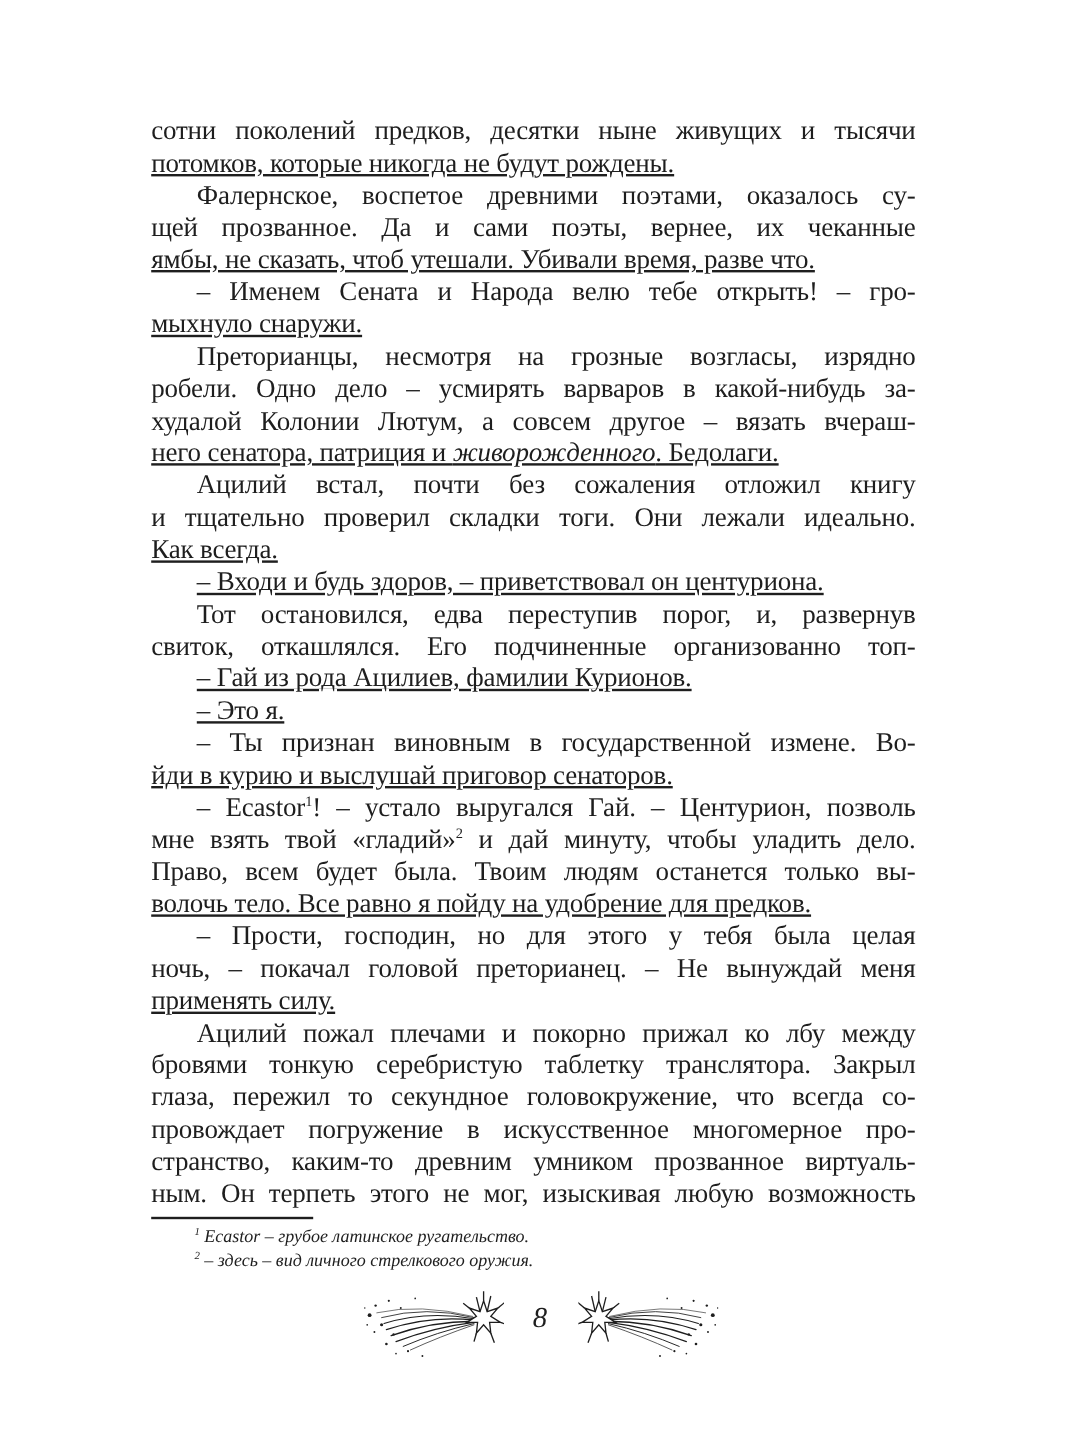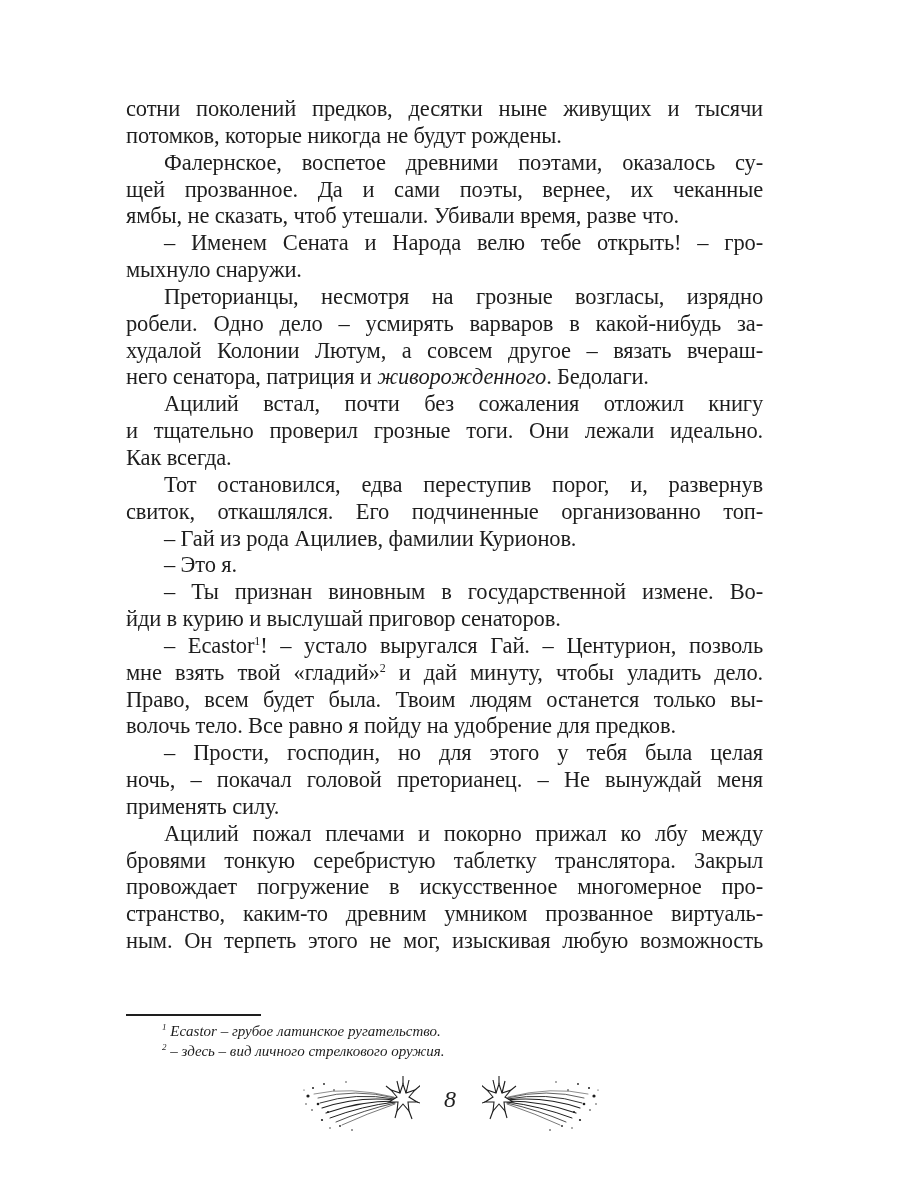--- a/index.html
+++ b/index.html
@@ -21,21 +21,21 @@
   .line {
     display: block;
     height: 26.85px;
     line-height: 26.85px;
     font-size: 22.5px;
     white-space: nowrap;
     text-align: justify;
     text-align-last: justify;
     letter-spacing: -0.15px;
   }
-  .line.last { text-align-last: left; }
+  .line.last { text-align-last: left; text-decoration: underline; }
   .line.indent { padding-left: 38px; }
   .line em { font-style: italic; }
   sup { font-size: 12px; line-height: 0; vertical-align: super; }
   .footnote-rule {
     position: absolute;
     left: 126px; top: 1014px;
     width: 135px; height: 2px;
     background: #1e1e1e;
   }
   .footnotes {
@@ -80,37 +80,39 @@
       <span class="line indent">Фалернское, воспетое древними поэтами, оказалось су-</span>
       <span class="line">щей прозванное. Да и сами поэты, вернее, их чеканные</span>
       <span class="line last">ямбы, не сказать, чтоб утешали. Убивали время, разве что.</span>
       <span class="line indent">– Именем Сената и Народа велю тебе открыть! – гро-</span>
       <span class="line last">мыхнуло снаружи.</span>
       <span class="line indent">Преторианцы, несмотря на грозные возгласы, изрядно</span>
       <span class="line">робели. Одно дело – усмирять варваров в какой-нибудь за-</span>
       <span class="line">худалой Колонии Лютум, а совсем другое – вязать вчераш-</span>
       <span class="line last"><span>него сенатора, патриция и </span><em>живорожденного</em><span>. Бедолаги.</span></span>
       <span class="line indent">Ацилий встал, почти без сожаления отложил книгу</span>
-      <span class="line">и тщательно проверил грозные тоги. Они лежали идеально.</span>
+      <span class="line">и тщательно проверил складки тоги. Они лежали идеально.</span>
       <span class="line last">Как всегда.</span>
+      <span class="line indent last">– Входи и будь здоров, – приветствовал он центуриона.</span>
       <span class="line indent">Тот остановился, едва переступив порог, и, развернув</span>
       <span class="line">свиток, откашлялся. Его подчиненные организованно топ-</span>
       <span class="line indent last">– Гай из рода Ацилиев, фамилии Курионов.</span>
       <span class="line indent last">– Это я.</span>
       <span class="line indent">– Ты признан виновным в государственной измене. Во-</span>
       <span class="line last">йди в курию и выслушай приговор сенаторов.</span>
       <span class="line indent"><span>– Ecastor</span><sup>1</sup><span>! – устало выругался Гай. – Центурион, позволь</span></span>
       <span class="line"><span>мне взять твой «гладий»</span><sup>2</sup><span>  и дай минуту, чтобы уладить дело.</span></span>
       <span class="line">Право, всем будет была. Твоим людям останется только вы-</span>
       <span class="line last">волочь тело. Все равно я пойду на удобрение для предков.</span>
       <span class="line indent">– Прости, господин, но для этого у тебя была целая</span>
       <span class="line">ночь, – покачал головой преторианец. – Не вынуждай меня</span>
       <span class="line last">применять силу.</span>
       <span class="line indent">Ацилий пожал плечами и покорно прижал ко лбу между</span>
       <span class="line">бровями тонкую серебристую таблетку транслятора. Закрыл</span>
+      <span class="line">глаза, пережил то секундное головокружение, что всегда со-</span>
       <span class="line">провождает погружение в искусственное многомерное про-</span>
       <span class="line">странство, каким-то древним умником прозванное виртуаль-</span>
       <span class="line">ным. Он терпеть этого не мог, изыскивая любую возможность</span>
     </div>
 
   <div class="footnote-rule"></div>
 
   <div class="footnotes">
     <span class="footnote"><sup>1</sup><span> Ecastor – грубое латинское ругательство.</span></span>
     <span class="footnote"><sup>2</sup><span> – здесь – вид личного стрелкового оружия.</span></span>

